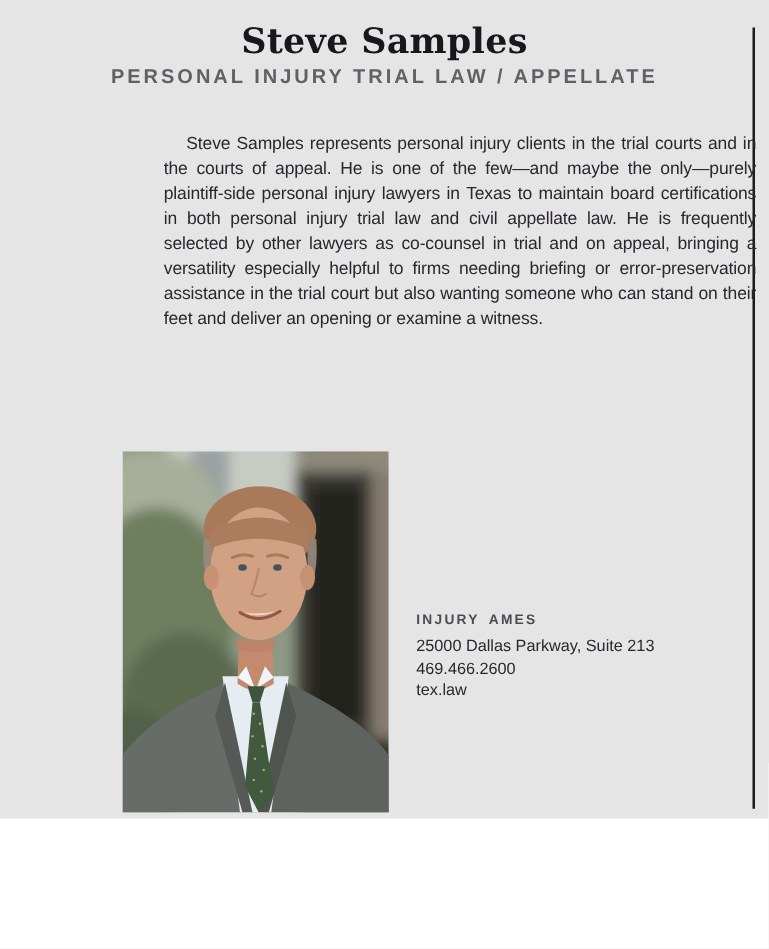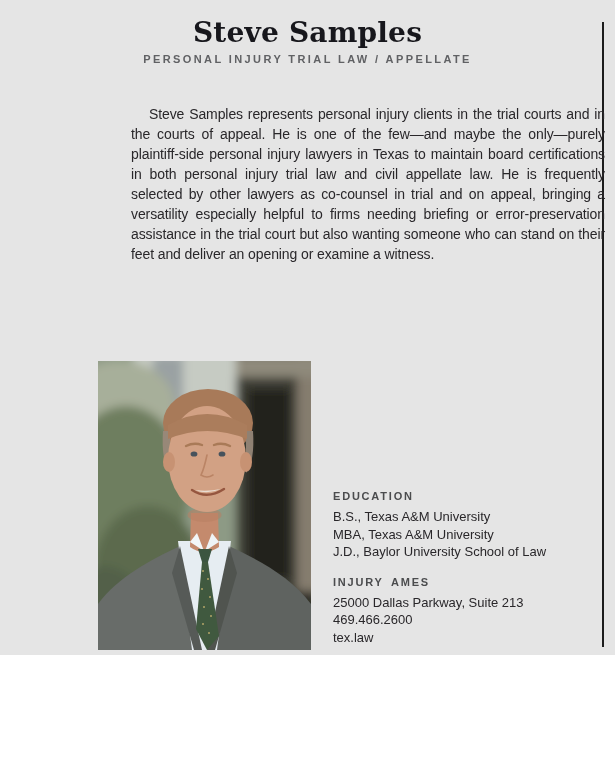--- a/index.html
+++ b/index.html
@@ -30,21 +30,21 @@
     font-family: "DejaVu Serif", serif;
     font-weight: 700;
     font-size: 28px;
     line-height: 34px;
     color: #17171c;
     letter-spacing: 0.2px;
   }
   .subtitle {
     margin-top: 3px;
     font-weight: 700;
-    font-size: 11px;
+    font-size: 16px;
     letter-spacing: 2.4px;
     color: #606164;
   }
   
   .bio {
     position: absolute;
     left: 97px; top: 104px; width: 474px;
     font-size: 14px;
     line-height: 20px;
     text-align: justify;
@@ -197,26 +197,20 @@
         <path d="M109 94 Q106 108 103 114 Q109 118 115 114" stroke="#ba8465" stroke-width="1.6" fill="none" stroke-linecap="round"></path>
         <path d="M94 129 Q109 139 126 128" stroke="#95563f" stroke-width="2.4" fill="none" stroke-linecap="round"></path>
         <path d="M97 129 Q109 134 123 128 Q109 131 97 129 Z" fill="#e9ddd2"></path>
         <path d="M92 138 Q109 148 127 137" stroke="#b980629" stroke-width="1.2" fill="none" opacity="0.35"></path>
       </g>
     </svg>
   </div>
 
   <aside class="info">
     <section class="block">
-      <h2>EDUCATION</h2>
-      <div class="line">B.S., Texas A&amp;M University</div>
-      <div class="line">MBA, Texas A&amp;M University</div>
-      <div class="line">J.D., Baylor University School of Law</div>
-    </section>
-    <section class="block">
       <h2>INJURY AMES</h2>
       <div class="line">25000 Dallas Parkway, Suite 213</div>
       <div class="line">469.466.2600</div>
       <div class="line">tex.law</div>
     </section>
   </aside>
 
   <footer class="footer">
     <span class="page-number">164</span>
     <span class="issue-line"><span>August 2024</span><span class="site">dmagazine.com</span></span>

